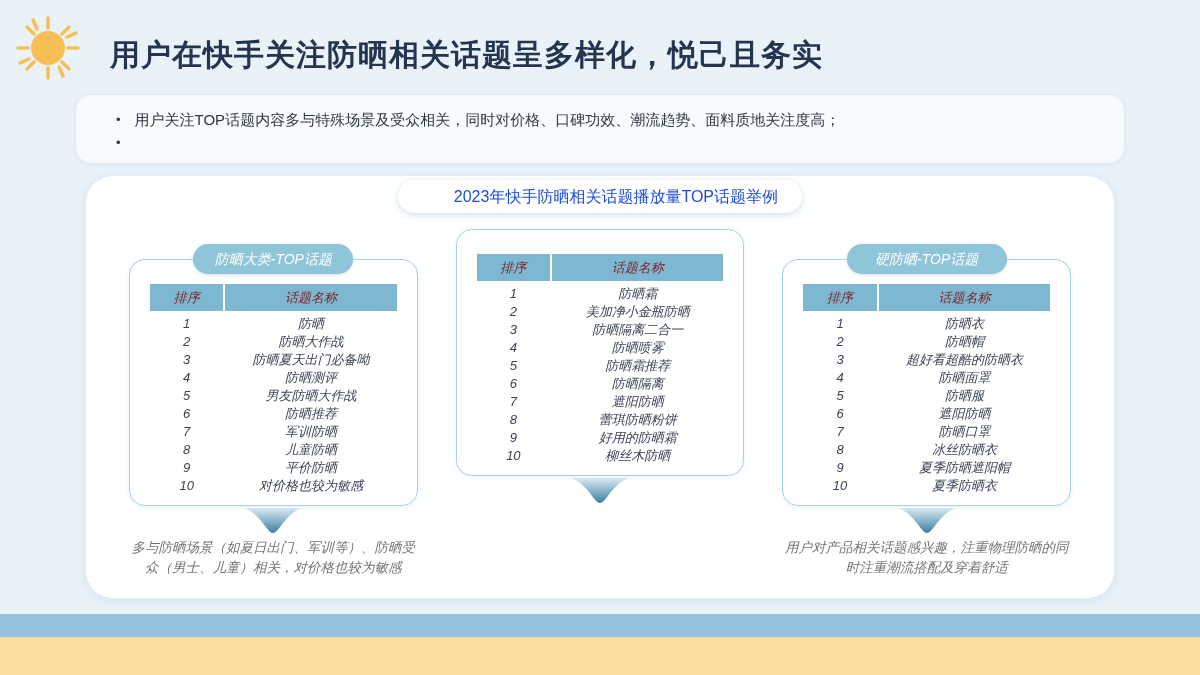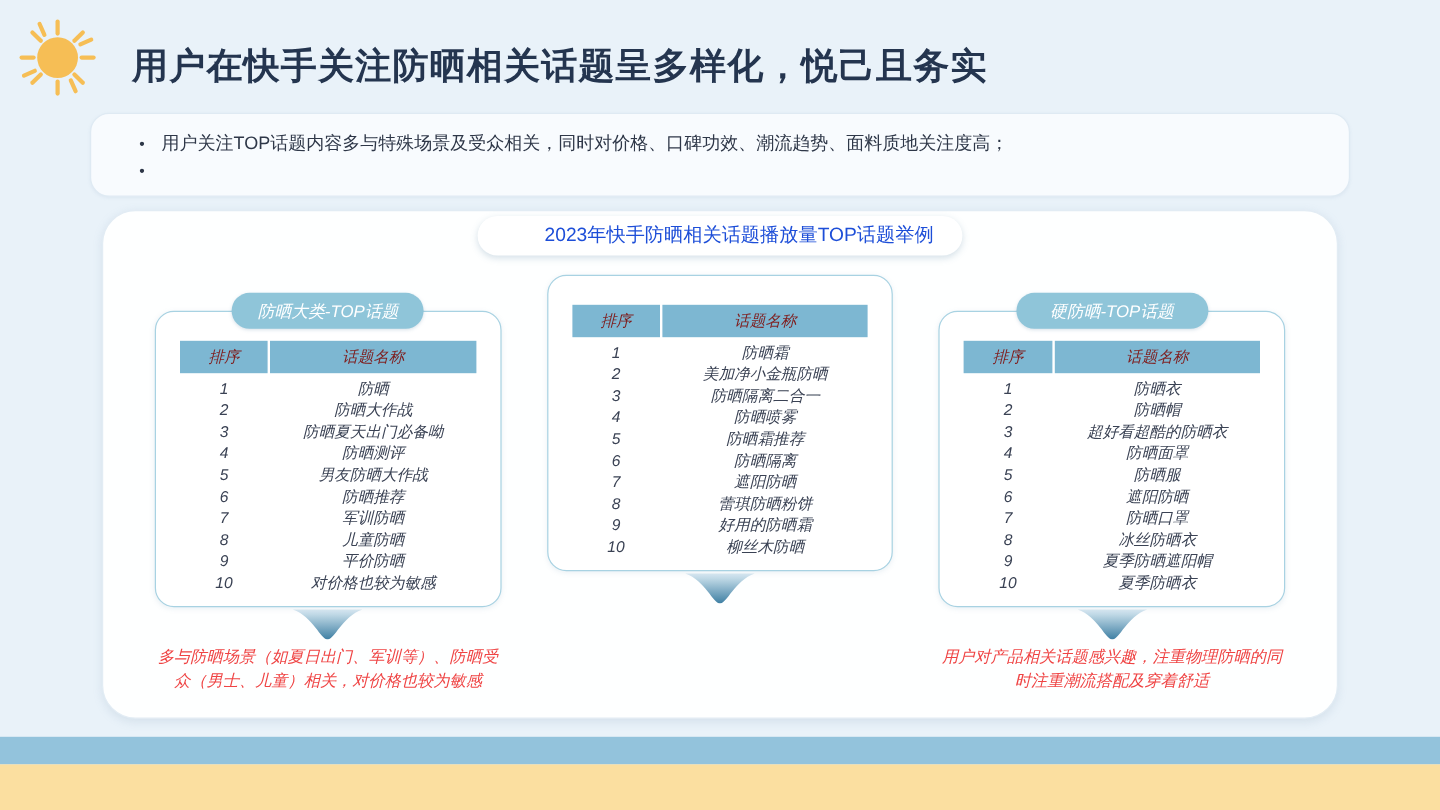--- a/index.html
+++ b/index.html
@@ -108,21 +108,21 @@
     font-size: 13px; color: #3A4254;
     text-align: center; height: 18px;
     line-height: 18px;
     white-space: nowrap; overflow: hidden;
   }
   table.topic-table tbody tr:first-child td { padding-top: 4px; }
   .arrow-down { display: block; margin: 1px auto 0 auto; }
   .col-caption {
     margin-top: 5px;
     font-size: 13.5px; line-height: 1.45;
-    color: #ef4444;
+    color: #737373;
     text-align: center;
     padding: 0 2px;
   }
   
   .stripe { position: absolute; left: 0; width: 1200px; }
   .stripe-blue   { top: 614px; height: 23px; background: var(--stripe-blue, #93C3DC); }
   .stripe-yellow { top: 637px; height: 38px; background: var(--stripe-yellow, #FBDFA0); }
 </style>
 </head>
 <body>

